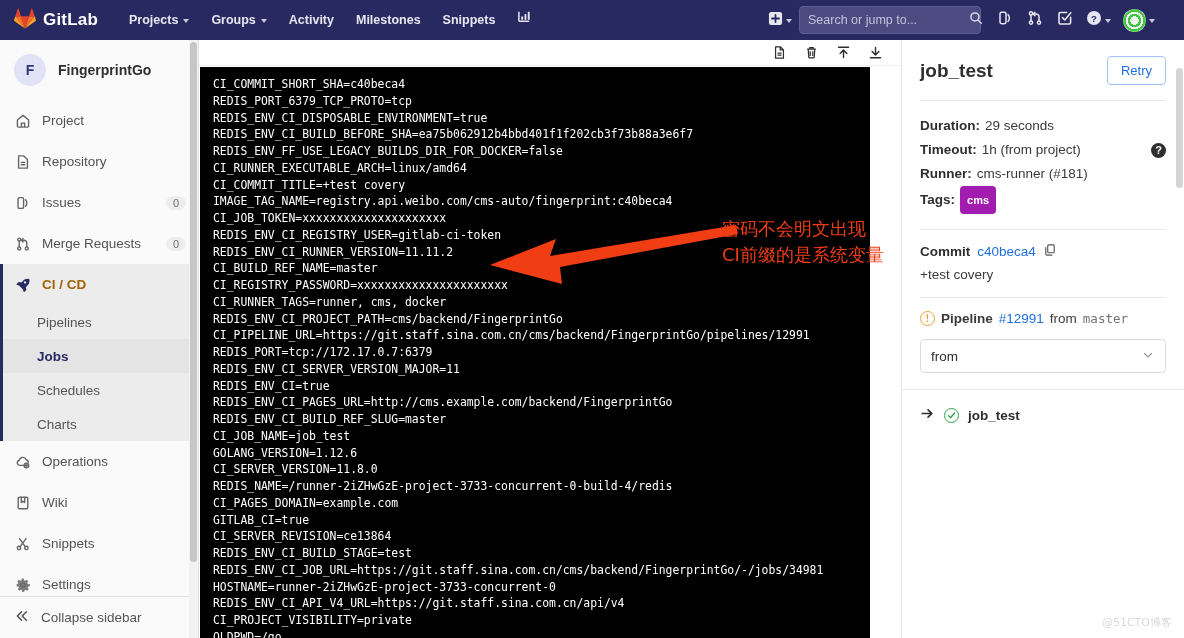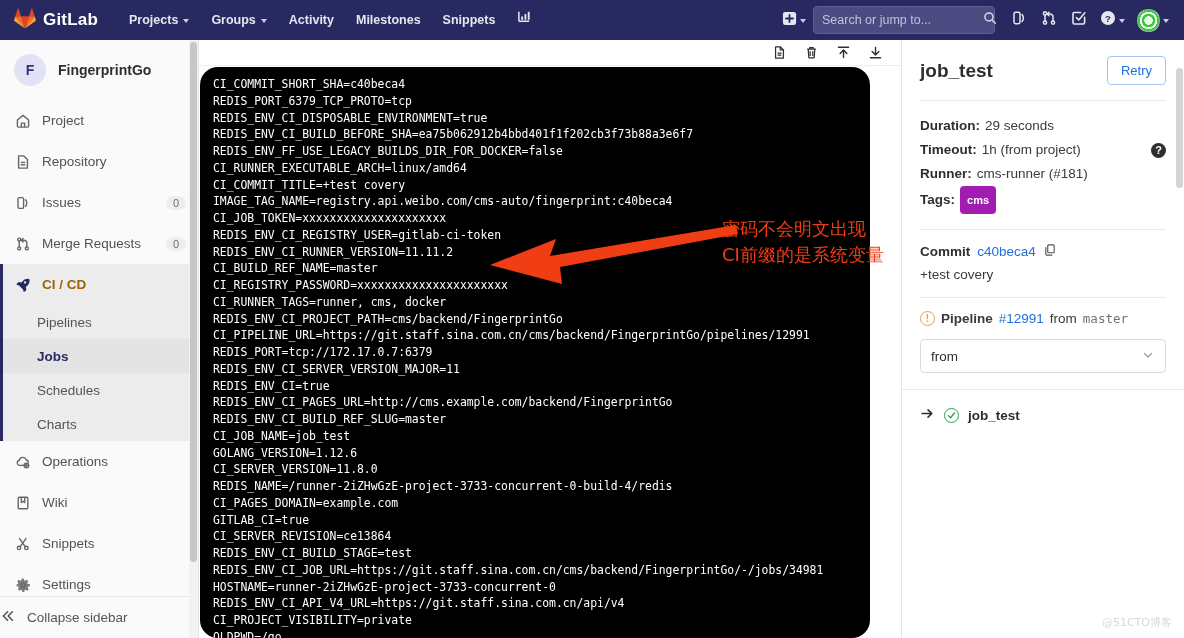--- a/index.html
+++ b/index.html
@@ -26,21 +26,21 @@
   .nav-link {
     color: #e6e6f0; font-size: 12.5px; font-weight: 600;
     padding: 0 11px; height: 40px; line-height: 40px;
     display: flex; align-items: center; gap: 5px; cursor: pointer; white-space: nowrap;
   }
   .caret {
     width: 0; height: 0;
     border-left: 3.5px solid transparent; border-right: 3.5px solid transparent;
     border-top: 4.5px solid currentColor; opacity: .85; margin-top: 2px;
   }
-  .nav-right { margin-left: auto; display: flex; align-items: center; padding-right: 10px; gap: 2px; }
+  .nav-right { margin-left: auto; display: flex; align-items: center; padding-right: 24px; gap: 2px; }
   .nav-icon-btn {
     display: flex; align-items: center; justify-content: center; gap: 3px;
     height: 28px; min-width: 28px; padding: 0 5px;
     color: #e6e6f0; cursor: pointer; border-radius: 3px;
   }
   .search-box {
     display: flex; align-items: center;
     width: 182px; height: 28px;
     background: #4b4b82; border: 1px solid #5c5c96;
     border-radius: 4px; padding: 0 8px; margin-right: 8px; cursor: text;
@@ -108,21 +108,21 @@
   .sb-sub {
     height: 34px; display: flex; align-items: center;
     padding-left: 37px; font-size: 13.5px; color: #555; cursor: pointer;
   }
   .sb-sub.active { color: #292961; font-weight: 700; background: #e4e4e4; }
   .sb-collapse {
     position: absolute; left: 0; bottom: 0;
     width: 198px; height: 42px;
     border-top: 1px solid #e3e3e3; background: #fafafa;
     display: flex; align-items: center; gap: 11px;
-    color: #555; font-size: 13.5px; cursor: pointer;
+    padding-left: 14px; color: #555; font-size: 13.5px; cursor: pointer;
   }
   .sb-scrollbar {
     position: absolute; top: 0; right: 0; width: 9px; height: 598px;
     background: #f2f2f2; z-index: 25;
   }
   .sb-scrollbar-thumb {
     position: absolute; top: 2px; left: 1px;
     width: 7px; height: 520px; border-radius: 4px; background: #c6c6c6;
   }
 
@@ -137,21 +137,21 @@
     padding: 0 18px 0 0; border-bottom: 1px solid #ededed;
   }
   .log-tool-icon { color: #2e2e2e; cursor: pointer; display: flex; align-items: center; justify-content: center; width: 16px; height: 16px; }
   .log-console {
     position: absolute; top: 27px; left: 1px;
     width: 670px; height: 571px;
     background: #000; color: #fff;
     font-family: "DejaVu Sans Mono", monospace;
     font-size: 11.4px; line-height: 16.75px;
     padding: 9px 10px 0 13px;
-    overflow: hidden; white-space: pre; border-radius: 18px;
+    overflow: hidden; white-space: pre;
   }
   .log-line { display: block; }
 
   
   .annot { position: absolute; z-index: 30; pointer-events: none; }
   .annot-text {
     left: 722px; top: 216px;
     color: #f03d14; font-size: 18px; line-height: 26px;
     font-weight: 500; white-space: nowrap;
     font-family: "DejaVu Sans", sans-serif;

